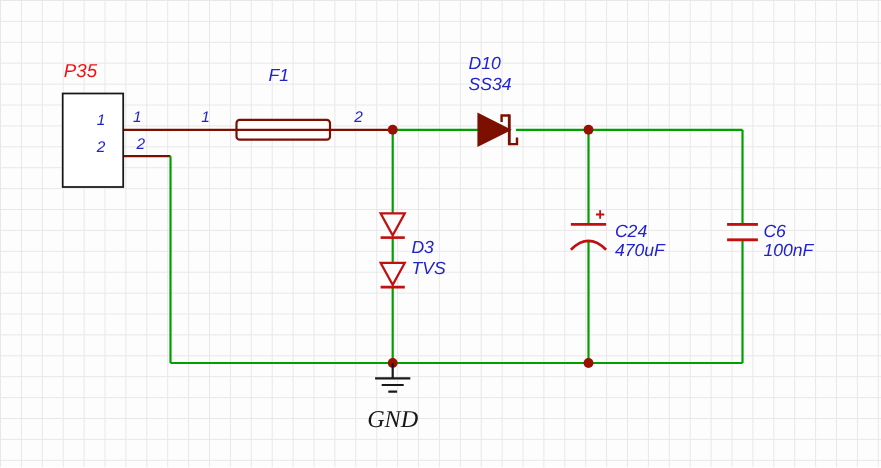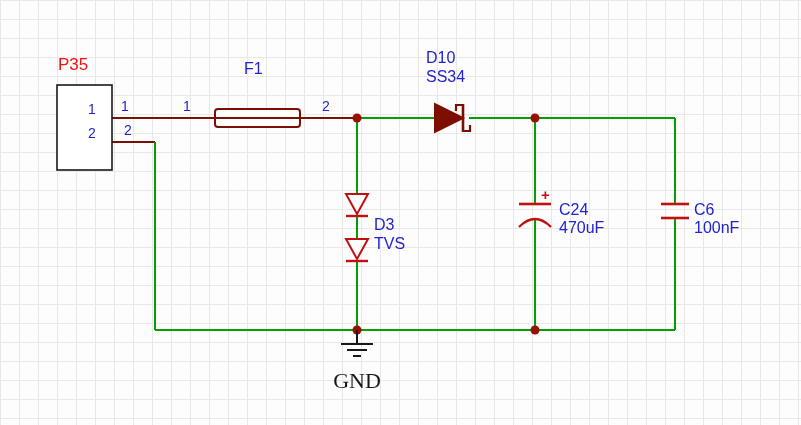--- a/index.html
+++ b/index.html
@@ -12,20 +12,21 @@
   }
   .canvas {
     position: relative;
     width: 801px;
     height: 425px;
     background-color: #fdfdfd;
     background-image:
       linear-gradient(to right, #e8e8e8 1px, transparent 1px),
       linear-gradient(to bottom, #e8e8e8 1px, transparent 1px);
     background-size: 19px 19px;
+    font-style: italic;
   }
   svg { position: absolute; top: 0; left: 0; }
 
   .wire-red   { stroke: #7d0f00; stroke-width: 2; fill: none; }
   .wire-green { stroke: #00a000; stroke-width: 2; fill: none; }
   .junction   { fill: #981000; stroke: none; }
 
   .comp-maroon-stroke { stroke: #7d0f00; stroke-width: 2; fill: #ffffff; }
   .comp-maroon-fill   { stroke: #7d0f00; stroke-width: 2; fill: #7d0f00; }
   .comp-red-stroke    { stroke: #c01010; stroke-width: 2.4; fill: none; }

